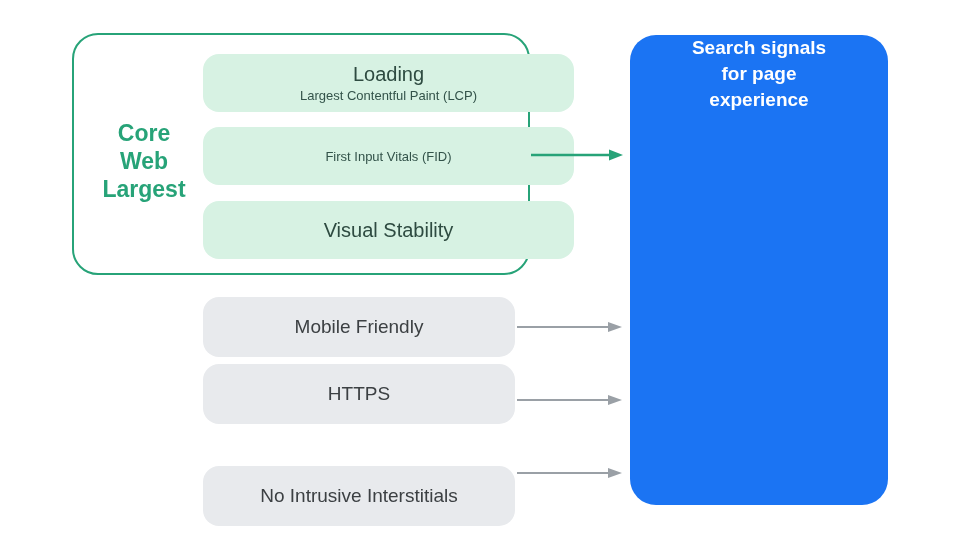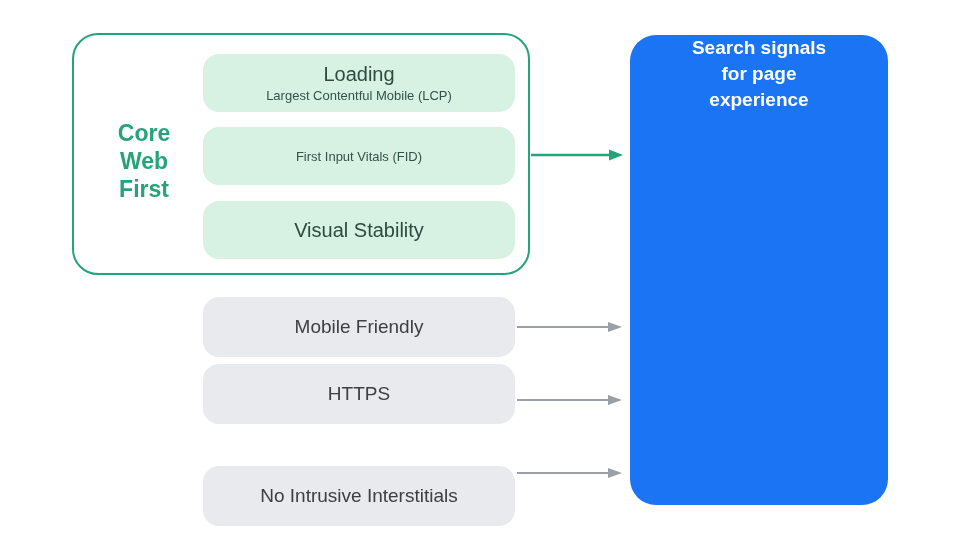--- a/index.html
+++ b/index.html
@@ -31,21 +31,21 @@
     width: 100px;
     text-align: center;
     color: #27A378;
     font-size: 23px;
     font-weight: 700;
     line-height: 28px;
   }
   .metric-box {
     position: absolute;
     left: 129px;
-    width: 312px; height: 58px;
+    width: 371px; height: 58px;
     background: #D7F2E3;
     border-radius: 16px;
     display: flex;
     flex-direction: column;
     align-items: center;
     justify-content: center;
     text-align: center;
   }
   .metric-box.m0 { top: 19px; }
   .metric-box.m1 { top: 92px; }
@@ -108,25 +108,25 @@
     color: #ffffff;
     font-size: 19px;
     font-weight: 700;
     line-height: 26px;
   }
 </style>
 </head>
 <body>
 
 <div class="abs cwv-group">
-  <div class="cwv-label">Core Web First</div>
+  <div class="cwv-label">Core Web Largest</div>
 
   <div class="metric-box m0">
     <div class="metric-title">Loading</div>
-    <div class="metric-subtitle">Largest Contentful Mobile (LCP)</div>
+    <div class="metric-subtitle">Largest Contentful Paint (LCP)</div>
   </div>
 
   <div class="metric-box m1">
     <div class="metric-subtitle">First Input Vitals (FID)</div>
   </div>
 
   <div class="metric-box m2">
     <div class="metric-title">Visual Stability</div>
   </div>
 </div>

